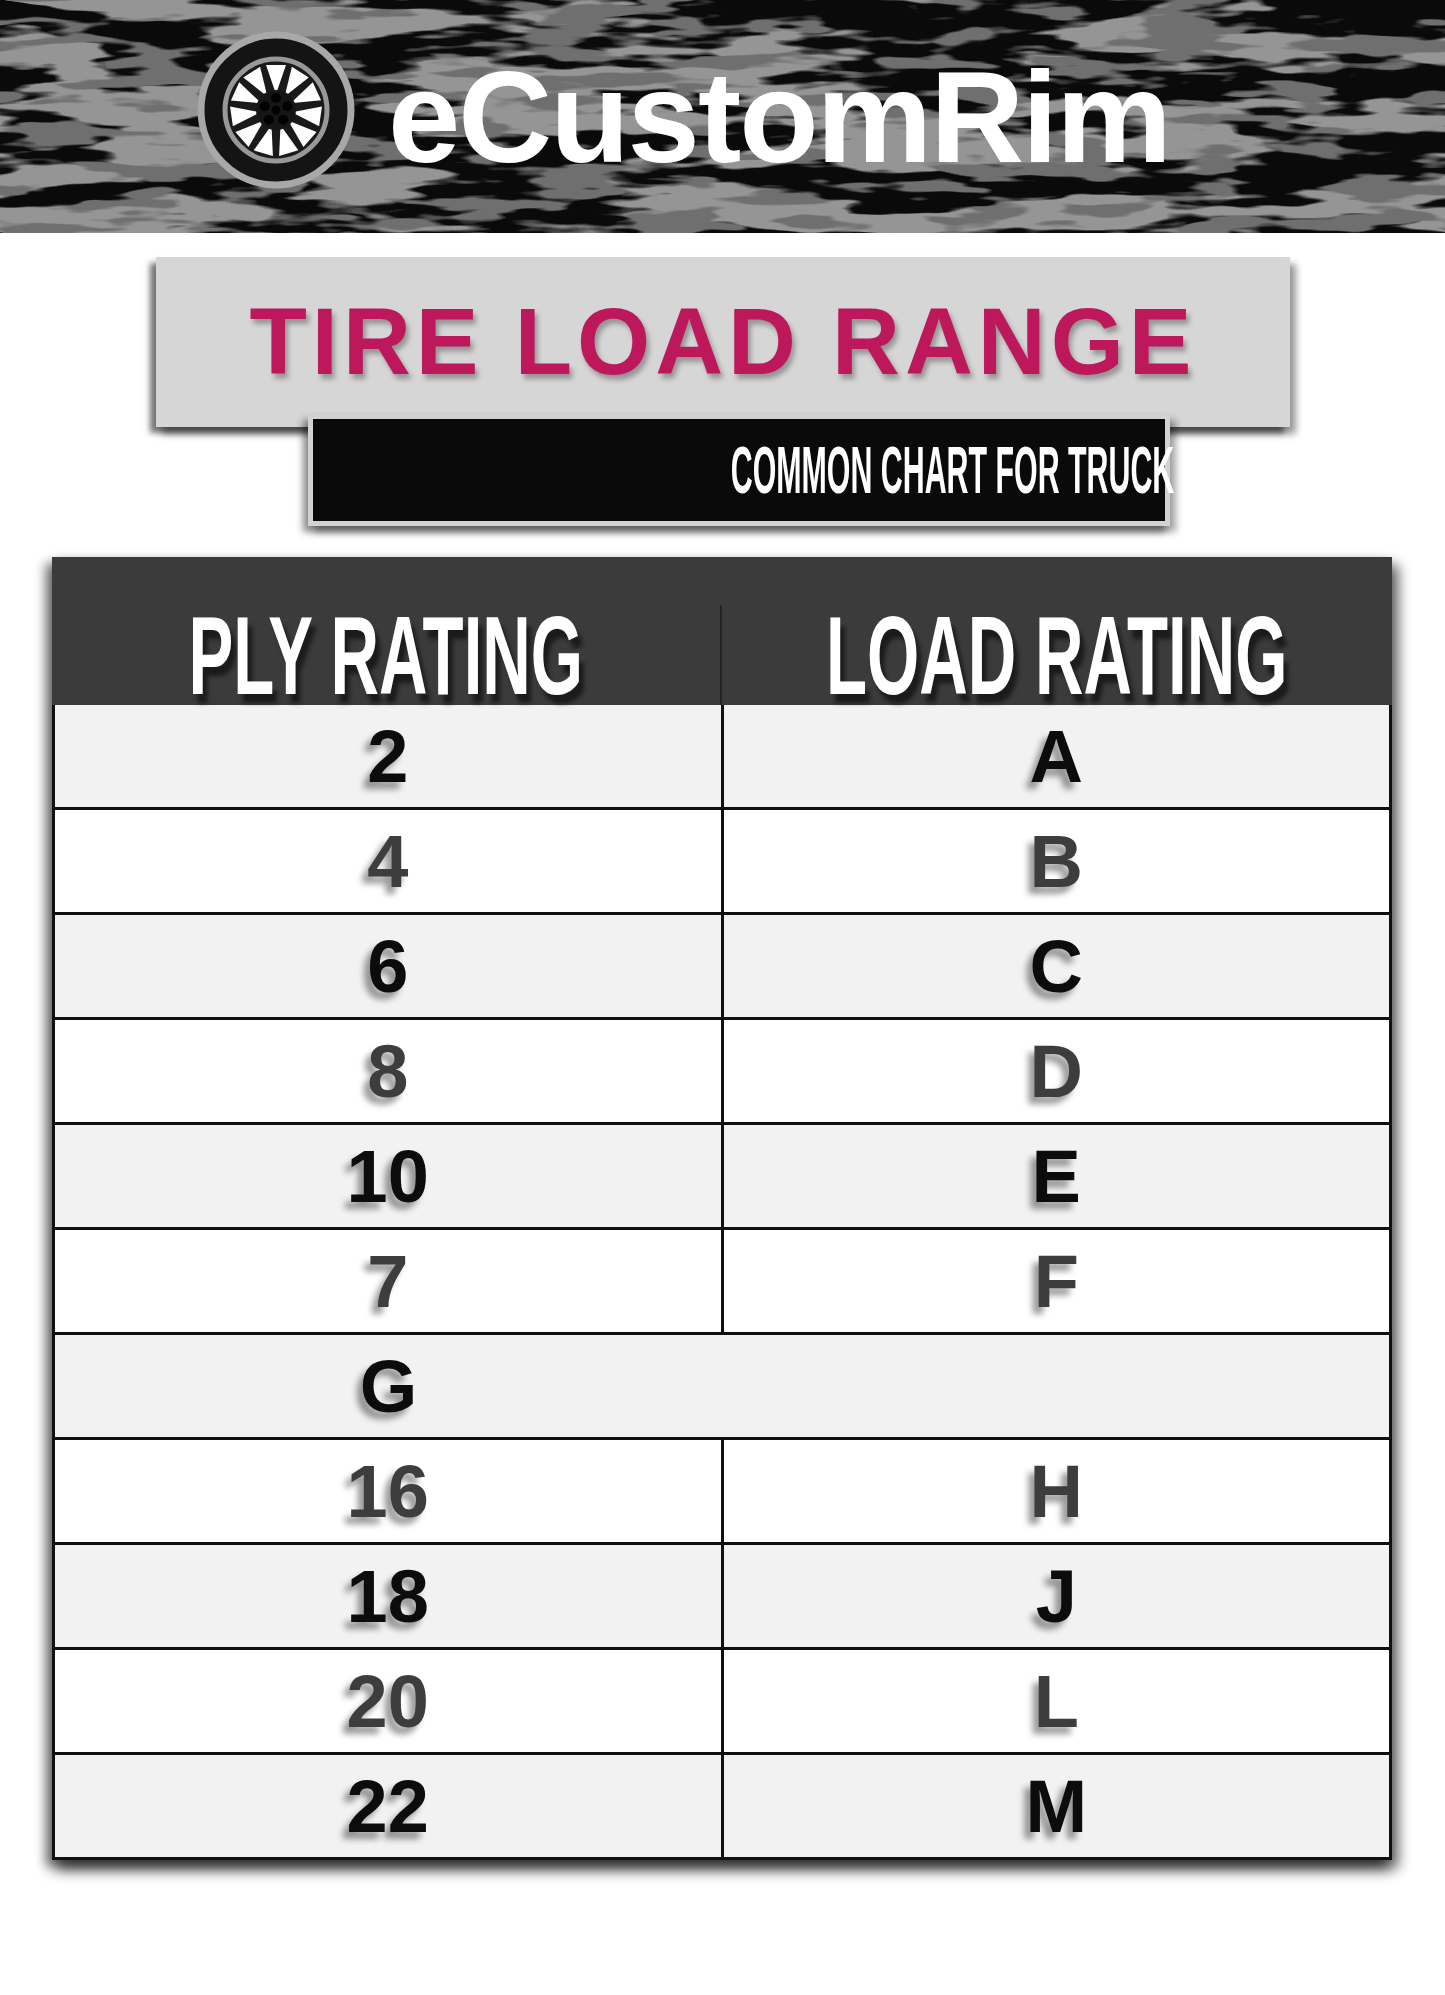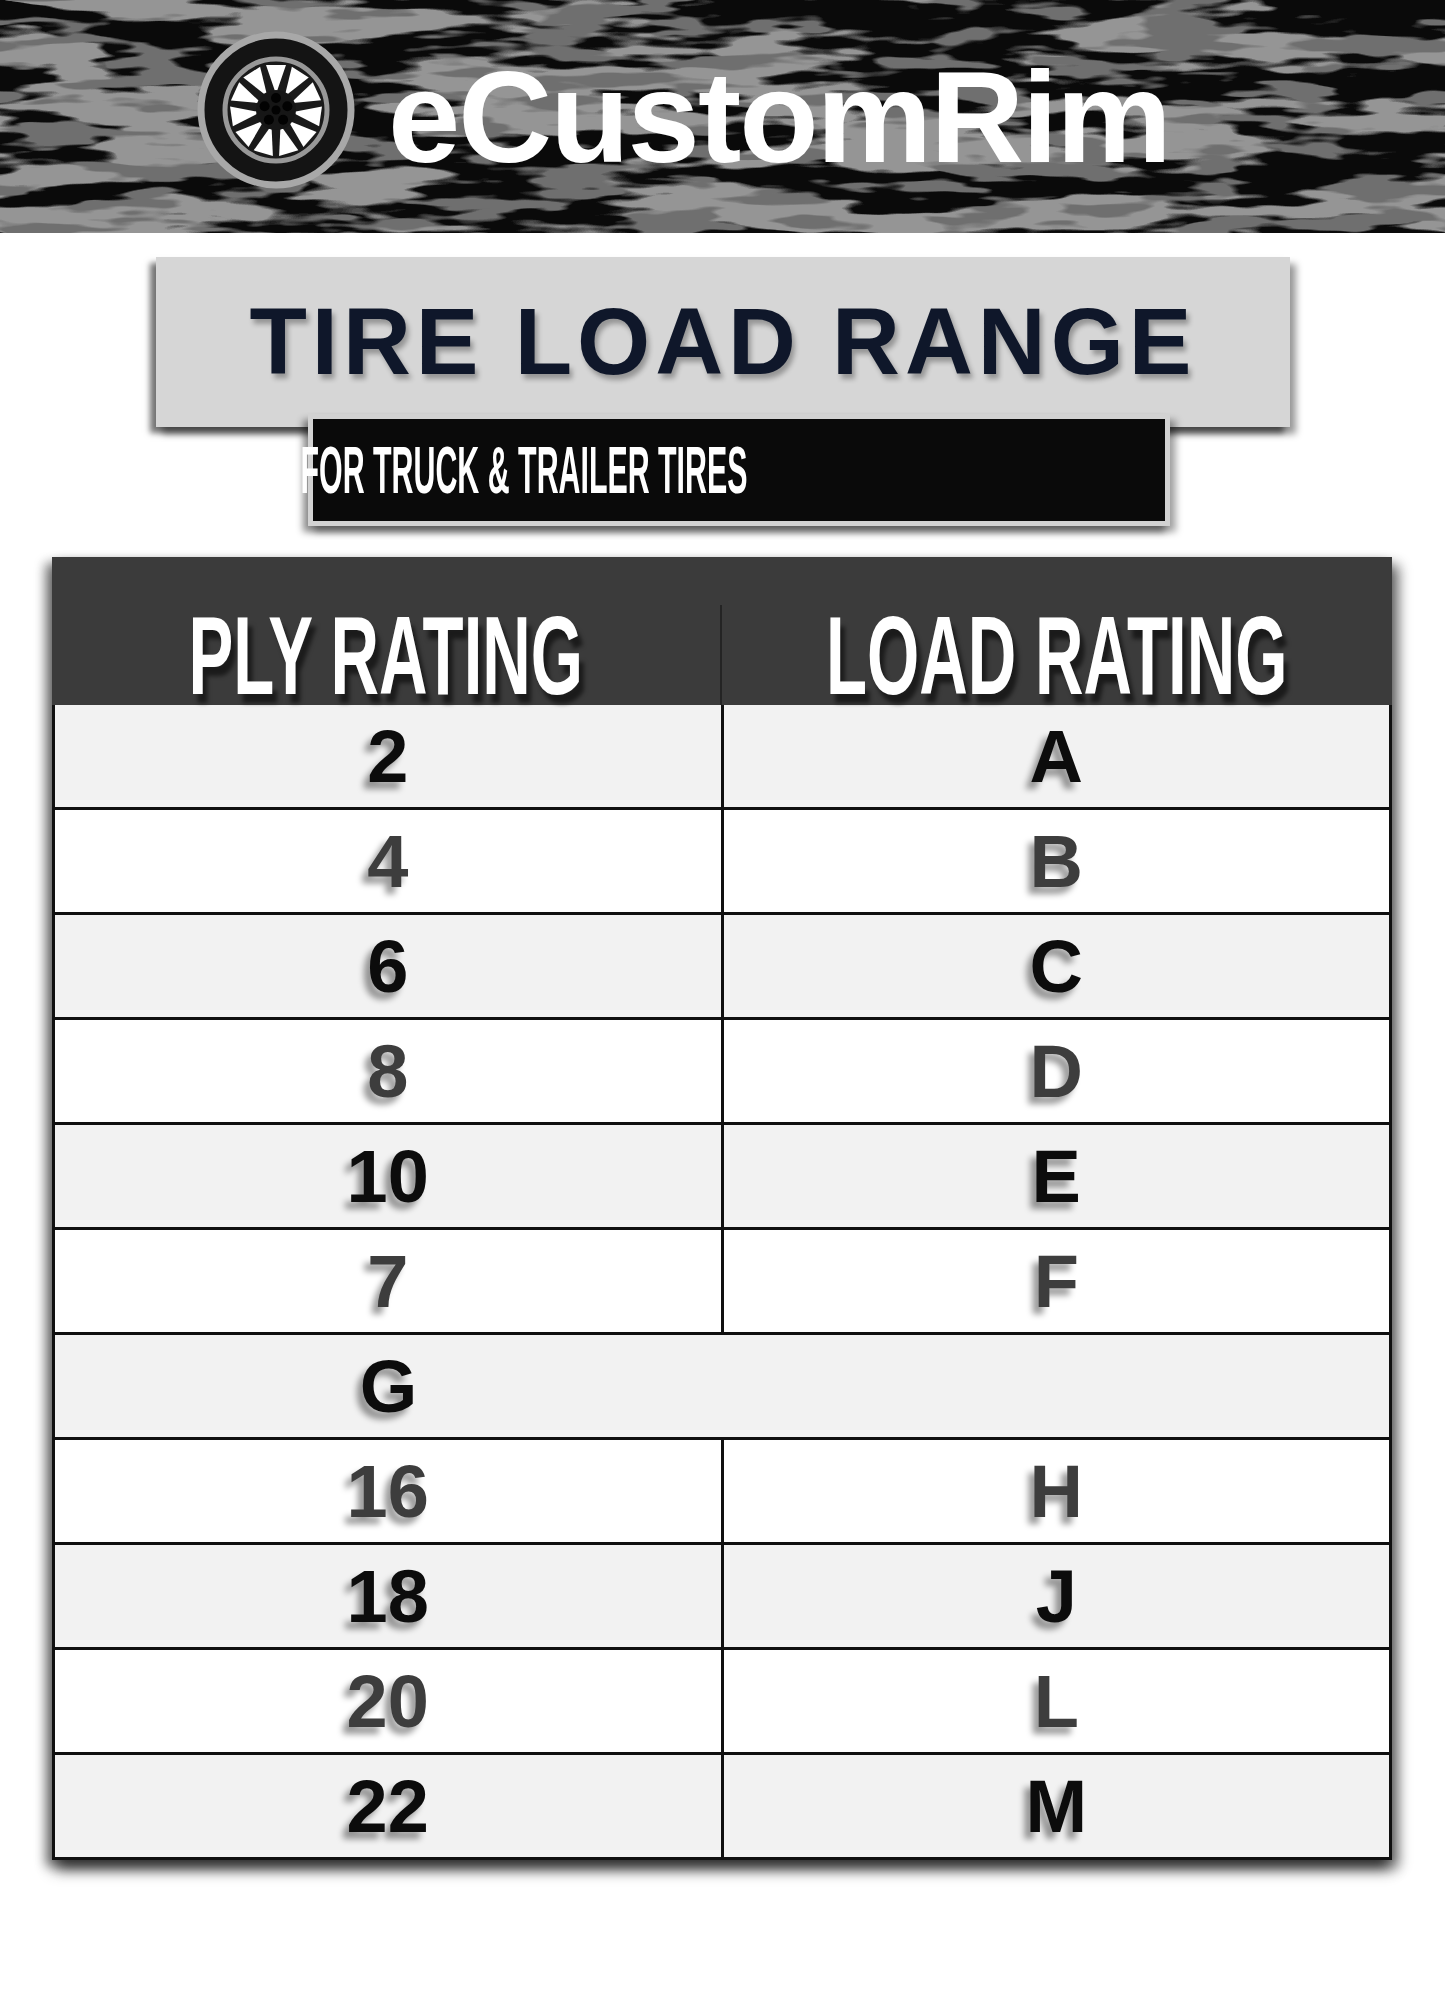--- a/index.html
+++ b/index.html
@@ -22,31 +22,31 @@
   }
 
   
   .titlebox{
     position:absolute;left:156px;top:257px;width:1134px;height:170px;
     background:var(--c-titlebox-bg,#d6d6d6);
     box-shadow:-6px 6px 6px rgba(0,0,0,0.55), 6px 7px 7px rgba(0,0,0,0.40);
     display:flex;align-items:center;justify-content:center;
   }
   .title{
-    color:#0f172a;font-size:94px;font-weight:bold;letter-spacing:5px;white-space:nowrap;
+    color:#be185d;font-size:94px;font-weight:bold;letter-spacing:5px;white-space:nowrap;
     transform:scaleX(1.0);text-shadow:3px 5px 5px rgba(0,0,0,0.30);
   }
 
   
   .subbanner{
     position:absolute;left:308px;top:414px;width:862px;height:112px;box-sizing:border-box;
     background:var(--c-banner-bg,#0a0a0a);
     border:5px solid var(--c-banner-border,#d2d2d2);
     box-shadow:-5px 6px 7px rgba(0,0,0,0.45), 6px 6px 7px rgba(0,0,0,0.35);
-    display:flex;align-items:center;justify-content:flex-end;overflow:visible;
+    display:flex;align-items:center;justify-content:flex-start;overflow:visible;
   }
   .subtitle{
     color:#ffffff;font-size:66px;font-weight:bold;white-space:nowrap;
     display:inline-block;transform:scaleX(0.46);transform-origin:center;
   }
 
   
   .table{
     position:absolute;left:52px;top:557px;width:1340px;
     box-shadow:-7px 6px 10px rgba(0,0,0,0.40), 7px 8px 12px rgba(0,0,0,0.45), 0 10px 14px rgba(0,0,0,0.45);

